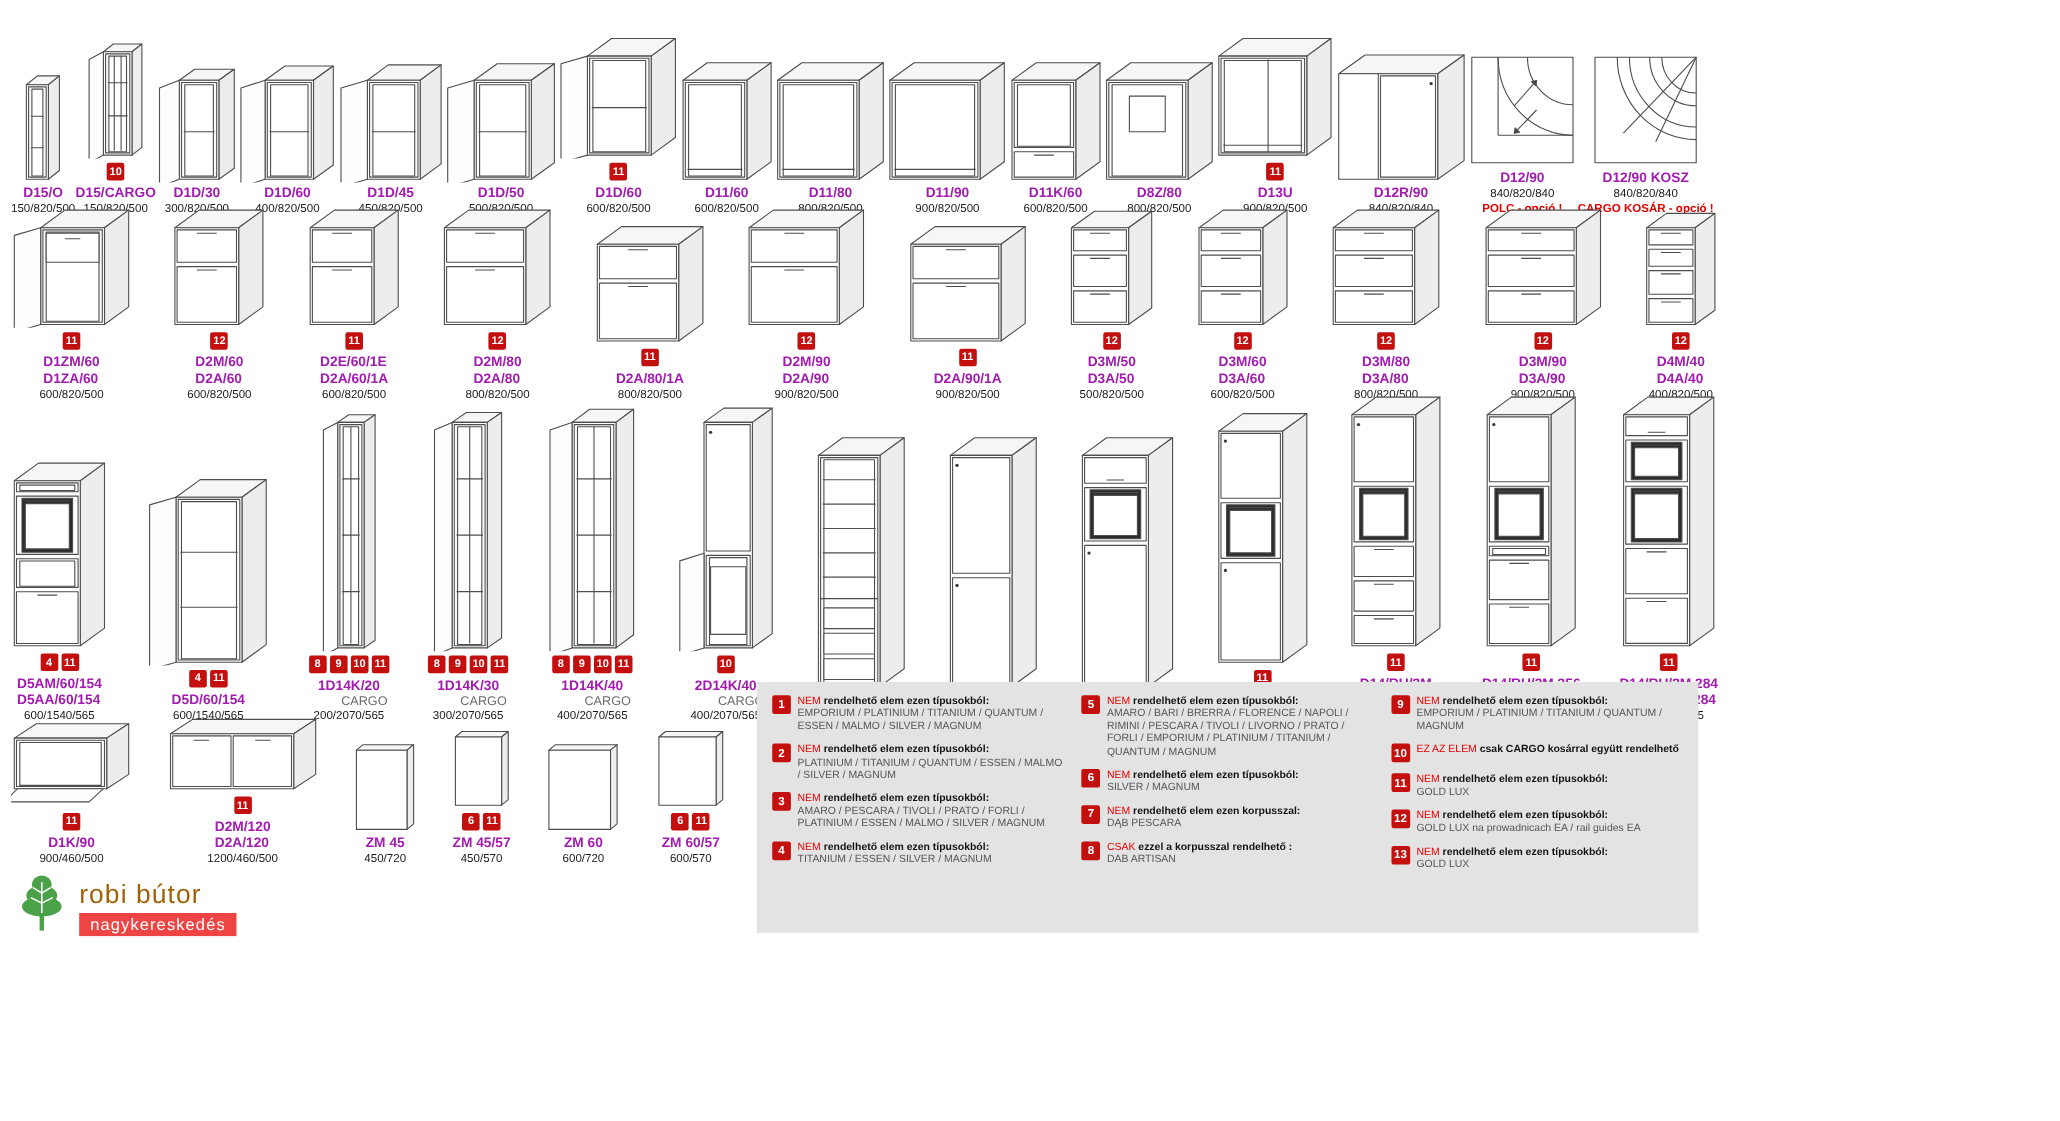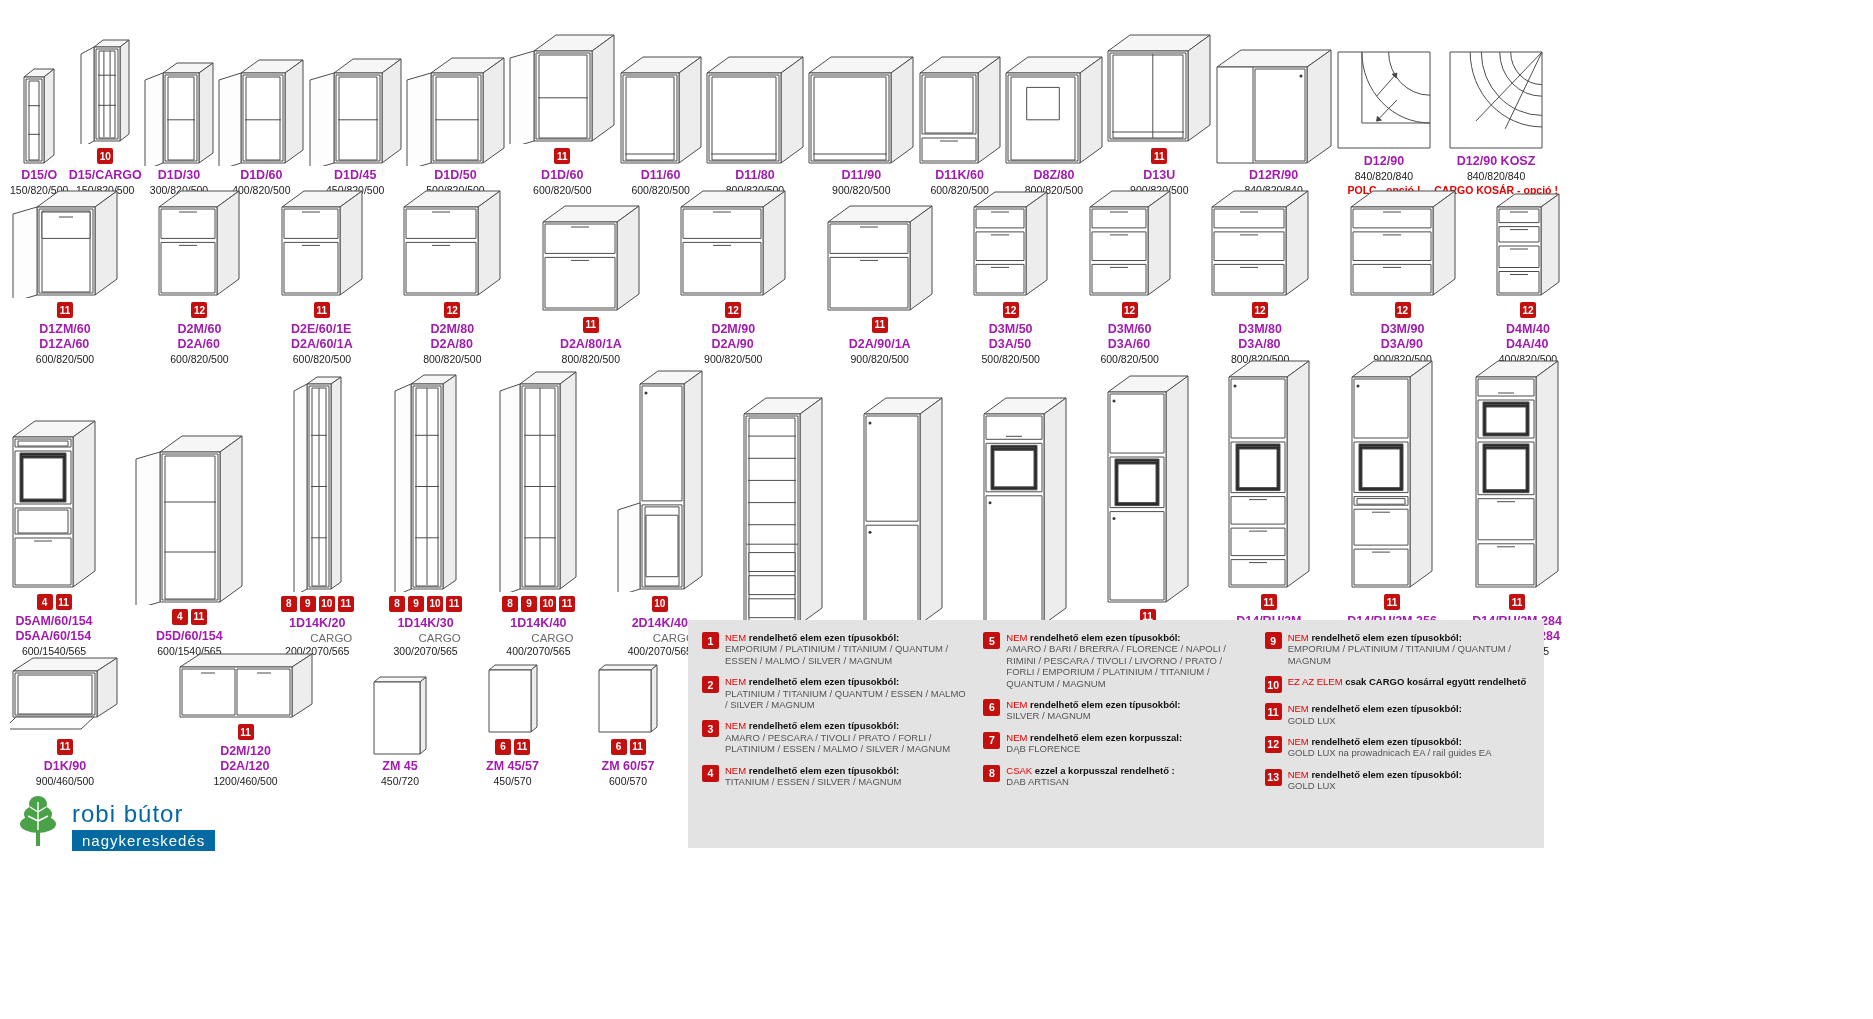--- a/index.html
+++ b/index.html
@@ -30,22 +30,22 @@
   .lcol{flex:1;display:flex;flex-direction:column;gap:10px;}
   .litem{display:flex;gap:6px;align-items:flex-start;}
   .lbadge{flex:0 0 17px;width:17px;height:17px;background:#c40f0f;color:#fff;font-weight:700;font-size:10.5px;
           display:flex;align-items:center;justify-content:center;border-radius:2px;}
   .ltext{font-size:9.5px;line-height:1.2;color:#555;}
   .lead{color:#e60000;font-weight:400;}
   .ltitle{color:#111;font-weight:700;}
   .lbody{color:#555;}
   .logo{position:absolute;left:12px;top:792px;display:flex;align-items:flex-start;gap:8px;}
   .logo-text{margin-top:8px;}
-  .logo-line1{font-size:24px;color:#0369a1;letter-spacing:1px;}
-  .logo-line2{display:inline-block;background:#0369a1;color:#fff;font-size:15px;padding:2px 10px;margin-top:2px;letter-spacing:1px;}
+  .logo-line1{font-size:24px;color:#a16207;letter-spacing:1px;}
+  .logo-line2{display:inline-block;background:#ef4444;color:#fff;font-size:15px;padding:2px 10px;margin-top:2px;letter-spacing:1px;}
 </style>
 </head>
 <body>
 
 <div class="sheet">
   <div id="rowsHost">
       <div class="prow row1">
         <div class="cell">
           <div class="draw">
             <svg width="36" height="100" viewBox="0 0 36 100">
@@ -1082,20 +1082,35 @@
             <span class="badge">6</span>
             <span class="badge">11</span>
           </div>
           <div class="codes">
             <div>ZM 45/57</div>
           </div>
           <div class="dims">450/570</div>
         </div>
         <div class="cell">
           <div class="draw">
+            <svg width="68" height="83" viewBox="0 0 68 83">
+              <g fill="#fff" stroke="#4d4d4d" stroke-width="1" stroke-linejoin="round">
+                <polygon points="3,8 9,3 65,3 59,8" fill="#f6f6f6"></polygon>
+                <polygon points="59,8 65,3 65,75 59,80" fill="#ededed"></polygon>
+                <rect x="3.0" y="8.0" width="56.0" height="72.0" fill="#fff"></rect>
+              </g>
+            </svg>
+          </div>
+          <div class="codes">
+            <div>ZM 60</div>
+          </div>
+          <div class="dims">600/720</div>
+        </div>
+        <div class="cell">
+          <div class="draw">
             <svg width="64" height="73" viewBox="0 0 64 73">
               <g fill="#fff" stroke="#4d4d4d" stroke-width="1" stroke-linejoin="round">
                 <polygon points="3,8 9,3 61,3 55,8" fill="#f6f6f6"></polygon>
                 <polygon points="55,8 61,3 61,65 55,70" fill="#ededed"></polygon>
                 <rect x="3.0" y="8.0" width="52.0" height="62.0" fill="#fff"></rect>
               </g>
             </svg>
           </div>
           <div class="badges">
             <span class="badge">6</span>
@@ -1131,21 +1146,21 @@
         <div class="litem">
           <span class="lbadge">5</span>
           <div class="ltext"><span class="lead">NEM</span> <span class="ltitle">rendelhető elem ezen típusokból:</span><div class="lbody">AMARO / BARI / BRERRA / FLORENCE / NAPOLI / RIMINI / PESCARA / TIVOLI / LIVORNO / PRATO / FORLI / EMPORIUM / PLATINIUM / TITANIUM / QUANTUM / MAGNUM</div></div>
         </div>
         <div class="litem">
           <span class="lbadge">6</span>
           <div class="ltext"><span class="lead">NEM</span> <span class="ltitle">rendelhető elem ezen típusokból:</span><div class="lbody">SILVER / MAGNUM</div></div>
         </div>
         <div class="litem">
           <span class="lbadge">7</span>
-          <div class="ltext"><span class="lead">NEM</span> <span class="ltitle">rendelhető elem ezen korpusszal:</span><div class="lbody">DĄB FLORENCE</div></div>
+          <div class="ltext"><span class="lead">NEM</span> <span class="ltitle">rendelhető elem ezen korpusszal:</span><div class="lbody">DĄB PESCARA</div></div>
         </div>
         <div class="litem">
           <span class="lbadge">8</span>
           <div class="ltext"><span class="lead">CSAK</span> <span class="ltitle">ezzel a korpusszal rendelhető :</span><div class="lbody">DAB ARTISAN</div></div>
         </div>
       </div>
       <div class="lcol">
         <div class="litem">
           <span class="lbadge">9</span>
           <div class="ltext"><span class="lead">NEM</span> <span class="ltitle">rendelhető elem ezen típusokból:</span><div class="lbody">EMPORIUM / PLATINIUM / TITANIUM / QUANTUM / MAGNUM</div></div>

